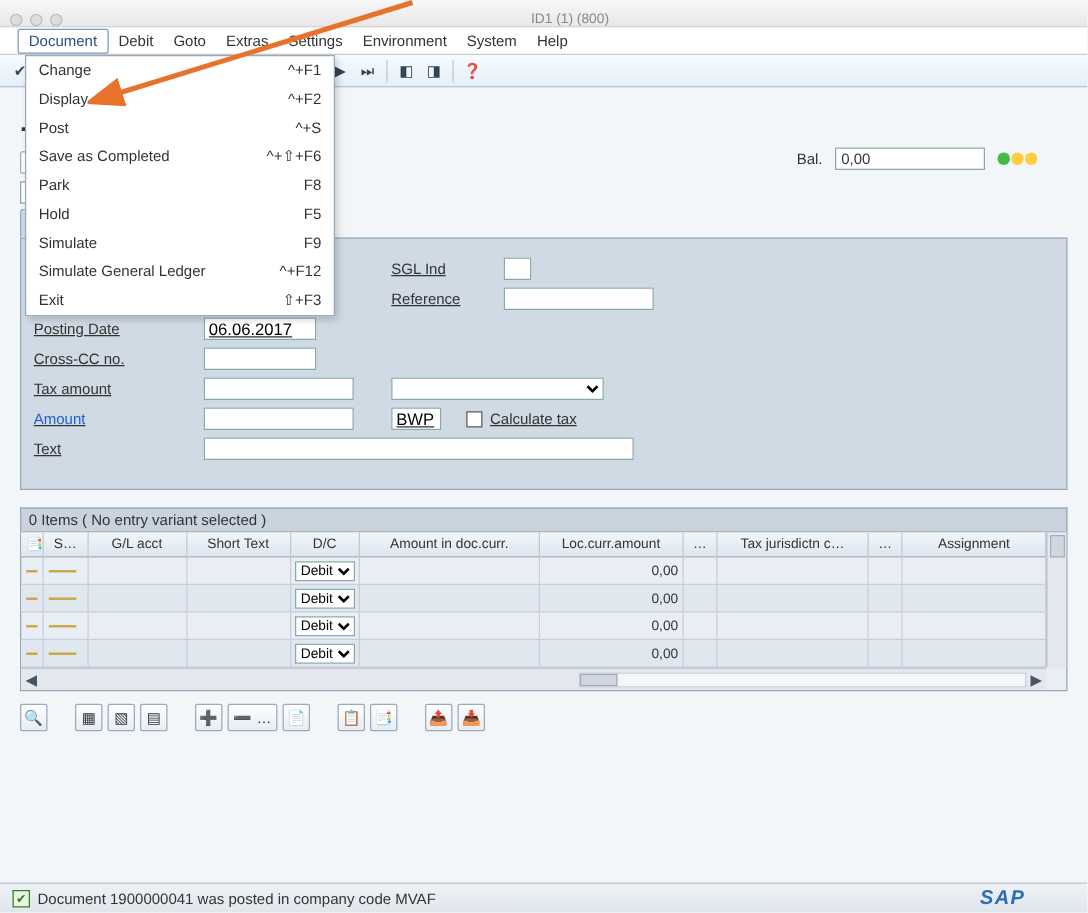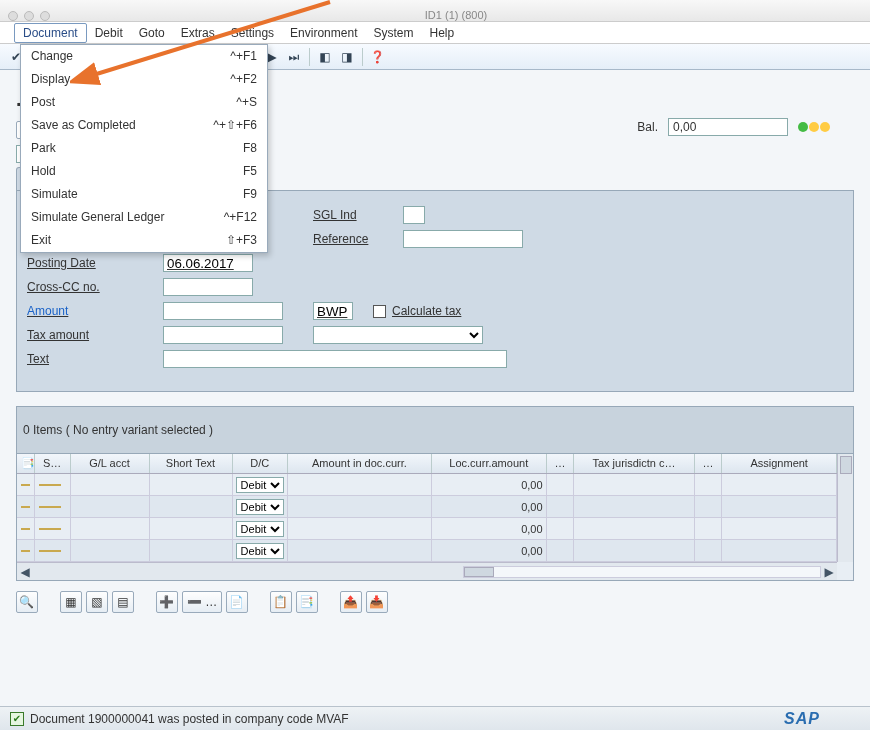--- a/index.html
+++ b/index.html
@@ -41,21 +41,21 @@
   .frow { display:flex; align-items:center; height: 24px; text-decoration: underline; }
   .flabel { width: 136px; }
   .flabel.blue { color: #1a62c8; }
   .finput { height:18px; border:1px solid #8aa; background:#fff; padding:0 3px; }
   .finput.sh { background:#e9edf1; }
   .w90{width:90px} .w70{width:70px} .w40{width:40px} .w22{width:22px} .w120{width:120px} .w360{width:344px}
   .gap { display:inline-block; }
   .chk { width:13px; height:13px; border:1px solid #555; background:#fff; margin-right:6px;}
   .sel { height:18px; border:1px solid #8aa; background:#fff; width:170px; }
 
-  .grid-title { background:#c8d3dd; border:1px solid #97a8b8; border-bottom:none; padding:16px 6px; margin-top:14px;}
+  .grid-title { background:#c8d3dd; border:1px solid #97a8b8; border-bottom:none; padding:2px 6px; margin-top:14px;}
   .grid { border:1px solid #97a8b8; background:#e8eef4; }
   .ghead { display:flex; background:linear-gradient(#f2f6fb,#dde6ef); border-bottom:1px solid #aab; }
   .gh { border-right:1px solid #bcc; padding:3px 4px; text-align:center; font-size:11px; overflow:hidden; white-space:nowrap; }
   .grow { display:flex; border-bottom:1px solid #ccd; height:22px; align-items:stretch;}
   .gc { border-right:1px solid #ccd; display:flex; align-items:center; padding:0 3px; font-size:11px; }
   .rowbtn { width:22px; background:linear-gradient(#fdf1c8,#f3d98a); border:1px solid #c9a94f; margin:1px;}
   .dcsel { width:100%; height:16px; border:1px solid #8aa; background:#fff; font-size:11px;}
   .ralign { justify-content:flex-end; }
   .gridalt { background:#dfe7ef; }
   .hscroll { display:flex; align-items:center; background:#e2e8ee; border-top:1px solid #bbc; height:18px; position:relative;}
@@ -223,33 +223,33 @@
     </div>
     <div class="frow">
       <span class="flabel">Posting Date</span>
       <input class="finput w90" value="06.06.2017" style="">
     </div>
     <div class="frow">
       <span class="flabel">Cross-CC no.</span>
       <input class="finput w90" style="">
     </div>
     <div class="frow">
+      <span class="flabel">Tax amount</span>
+      <input class="finput w120" style="">
+      <span class="gap" style="width:30px"></span>
+      <select class="sel"></select>
+    </div>
+    <div class="frow">
       <span class="flabel blue">Amount</span>
       <input class="finput w120" style="">
       <span class="gap" style="width:30px"></span>
       <input class="finput w40" value="BWP" style="">
       <span class="gap" style="width:20px"></span>
       <span class="chk"></span>
       <span>Calculate tax</span>
-    </div>
-    <div class="frow">
-      <span class="flabel">Tax amount</span>
-      <input class="finput w120" style="">
-      <span class="gap" style="width:30px"></span>
-      <select class="sel"></select>
     </div>
     <div class="frow">
       <span class="flabel">Text</span>
       <input class="finput w360" style="">
     </div>
   </div>
 
   <div class="grid-title">0 Items ( No entry variant selected )</div>
   <div class="grid" style="position:relative; padding-right:16px;">
     <div class="ghead">

